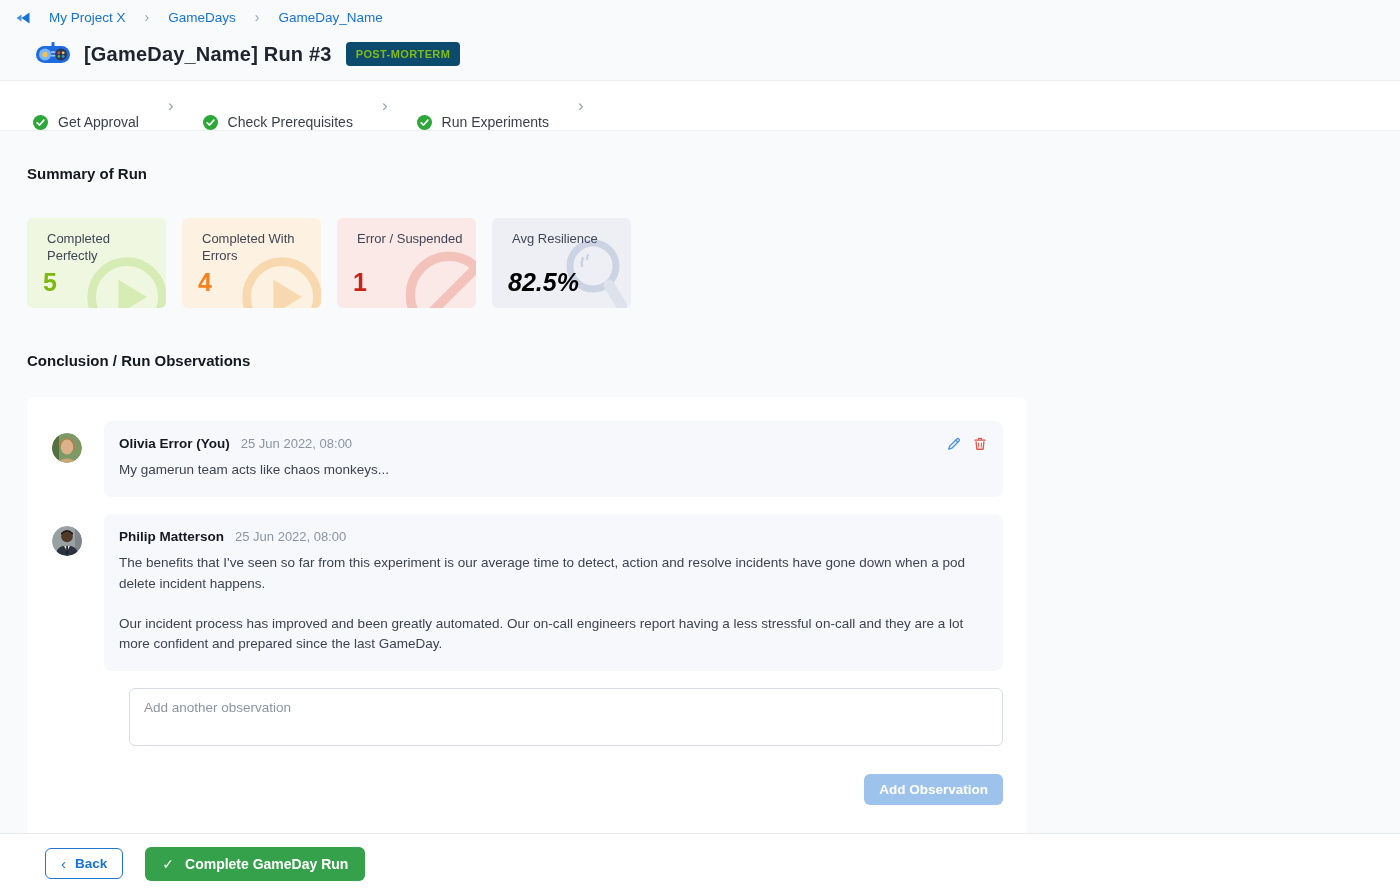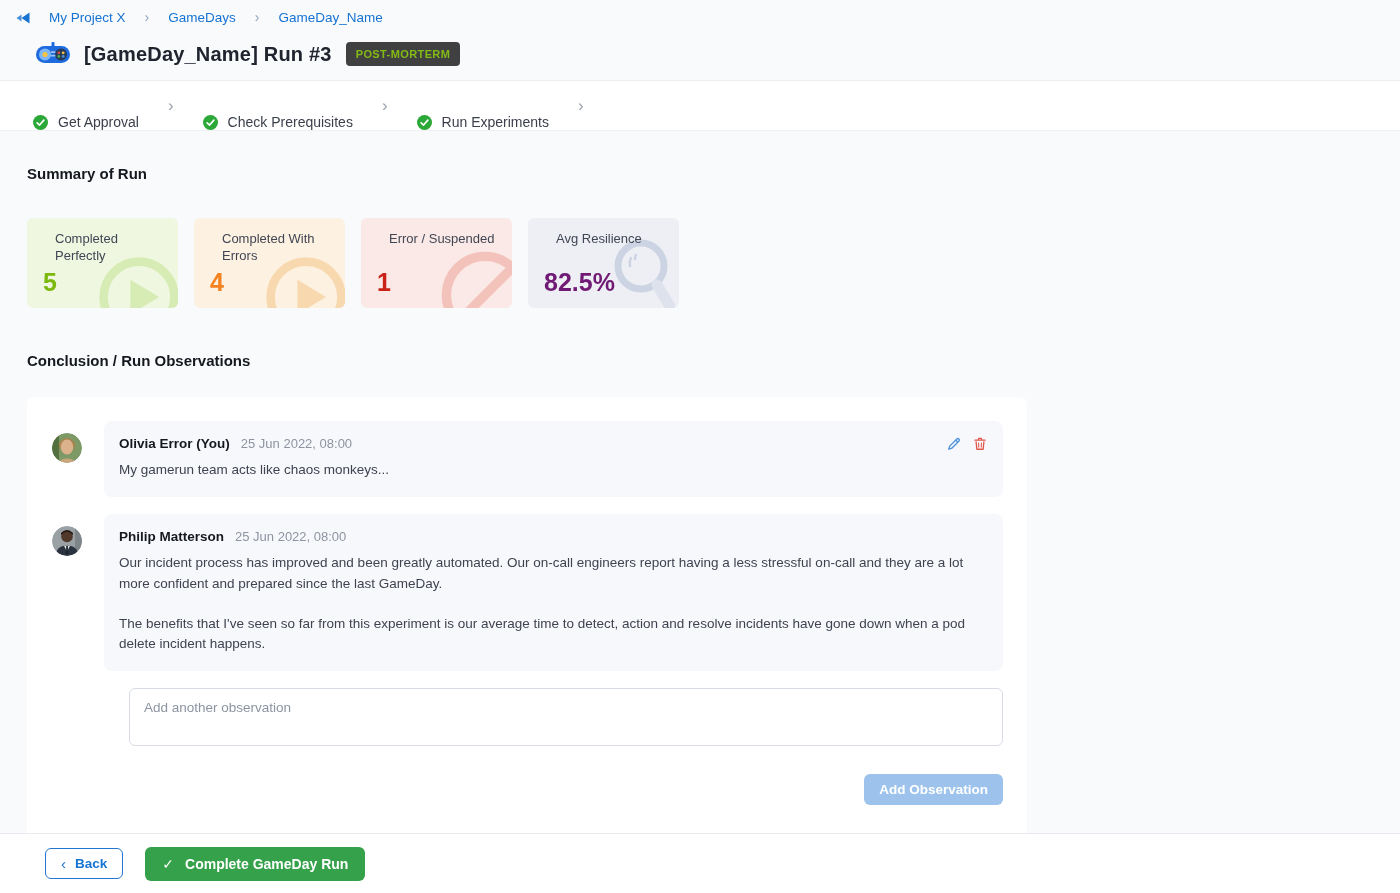--- a/index.html
+++ b/index.html
@@ -9,47 +9,47 @@
   
   .page-header { padding:10px 0 0 15px; }
   .breadcrumb { display:flex; align-items:flex-start; gap:18px; font-size:13.5px; }
   .bc-link { color:#1673d2; text-decoration:none; cursor:pointer; }
   .bc-sep { color:#8fa3bb; font-size:14px; margin:0 1px; line-height:1; }
   .bc-logo { display:inline-flex; width:16px; height:16px; }
 
   .title-row { display:flex; align-items:center; margin:15px 0 0 5px; padding-left:15px; }
   .gamepad { display:inline-flex; width:36px; height:26px; margin-right:13px; }
   .page-title { font-size:20px; font-weight:bold; color:#20242e; letter-spacing:.2px; }
-  .status-badge { margin-left:14px; background:#404040; color:#82ba16; font-size:11px;
+  .status-badge { margin-left:14px; background:#0c4a6e; color:#82ba16; font-size:11px;
                   font-weight:bold; letter-spacing:.4px; padding:6px 10px; border-radius:4px; }
 
   
   .tabbar { margin-top:13px; height:51px; background:#ffffff; border-top:1px solid #eceef2;
             border-bottom:1px solid #eef0f3; display:flex; align-items:stretch; padding-left:30px; }
   .step { display:flex; align-items:flex-end; gap:10px; font-size:14px; color:#3a3f4b; padding:0 3px; position:relative; cursor:pointer; }
   .step .check { display:inline-flex; width:15px; height:15px; }
   .step.active { font-weight:bold; color:#15191f; padding:0 12px; }
   .step.active::after { content:""; position:absolute; left:0; right:0; bottom:0; height:3px; background:#1778d9; }
   .step-sep { display:flex; align-items:center; color:#9aa1ad; font-size:17px; margin:0 26px; }
 
   
   main { padding:0 27px; }
   .section-heading { font-size:15px; font-weight:bold; color:#15191f; }
   .heading-summary { margin-top:34px; }
   .heading-obs { margin-top:44px; }
 
   .cards { display:flex; gap:16px; margin-top:36px; }
-  .stat-card { width:151px; height:90px; border-radius:6px; padding:13px 10px 10px 28px;
+  .stat-card { width:139px; height:90px; border-radius:6px; padding:13px 10px 10px 20px;
                position:relative; overflow:hidden; }
   .stat-label { font-size:13px; color:#414654; line-height:1.3; max-width:118px; position:relative; z-index:2; }
   .stat-value { position:absolute; left:16px; bottom:11px; font-size:25px; font-weight:bold; z-index:2; }
   .card-green { background:#eff7e1; }  .card-green .stat-value { color:#7db80c; }
   .card-orange { background:#fdf1e1; } .card-orange .stat-value { color:#f58220; }
   .card-red { background:#fae9e6; }    .card-red .stat-value { color:#c92319; }
-  .card-gray { background:#edeff4; }   .card-gray .stat-value { color:#701a75; }
+  .card-gray { background:#edeff4; }   .card-gray .stat-value { color:#000000;font-style:italic; }
   .decor { position:absolute; z-index:1; }
   .decor-play { width:86px; height:86px; right:-4px; bottom:-32px; }
   .decor-ban { width:94px; height:94px; right:-20px; bottom:-34px; }
   .decor-mag { width:64px; height:80px; right:4px; top:20px; }
 
   
   .obs-card { margin-top:28px; width:1000px; background:#ffffff; border-radius:8px;
               padding:24px 24px 38px 25px; }
   .comment { display:flex; margin-bottom:17px; }
   .avatar { width:30px; height:30px; border-radius:50%; overflow:hidden; flex:none;
@@ -261,22 +261,22 @@
             <rect x="14.2" y="20" width="1.7" height="8" fill="#171e29"></rect>
           </g>
         </svg>
       </span>
       <div class="bubble">
         <div class="meta">
           <span class="author">Philip Matterson</span>
           <span class="timestamp">25 Jun 2022, 08:00</span>
         </div>
         <div class="msg">
+          <p>The benefits that I've seen so far from this experiment is our average time to detect, action and resolve incidents have gone down when a pod delete incident happens.</p>
           <p>Our incident process has improved and been greatly automated. Our on-call engineers report having a less stressful on-call and they are a lot more confident and prepared since the last GameDay.</p>
-          <p>The benefits that I've seen so far from this experiment is our average time to detect, action and resolve incidents have gone down when a pod delete incident happens.</p>
         </div>
       </div>
     </div>
 
     <div class="input-row">
       <textarea class="obs-textarea" placeholder="Add another observation" style=""></textarea>
     </div>
     <div class="btn-row">
       <button class="add-btn">Add Observation</button>
     </div>

